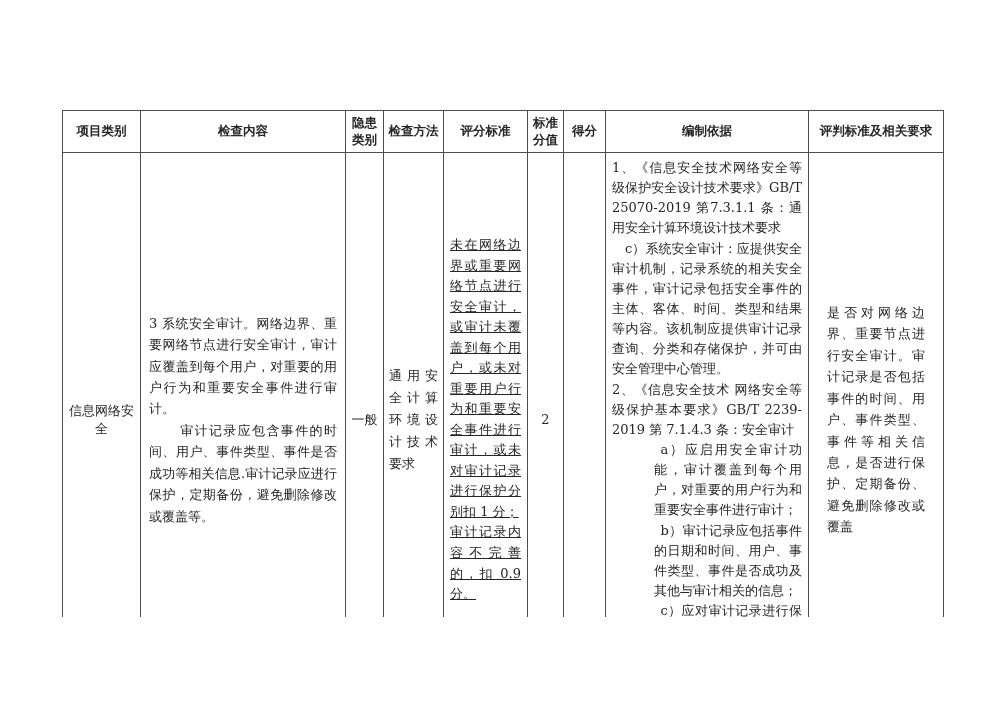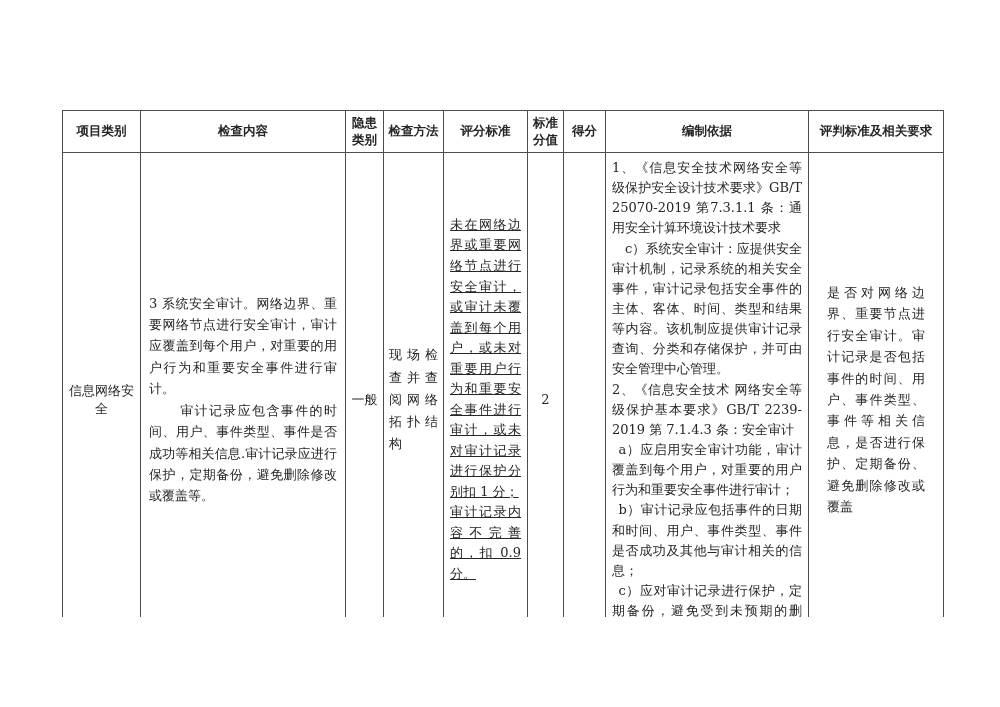--- a/index.html
+++ b/index.html
@@ -67,21 +67,21 @@
   td.c-scoring p { margin: 0; text-decoration: underline; }
   td.c-basis {
     padding: 5px 6px;
     text-align: justify;
     font-size: 12.5px;
     line-height: 1.55;
     vertical-align: top;
   }
   td.c-basis p { margin: 0; }
   td.c-basis p.hang1 { text-indent: 1em; }
-  td.c-basis p.sub  { text-indent: 0.5em; }
+  td.c-basis p.sub  { text-indent: 0.5em; margin-left: 42px; }
   td.c-judgment {
     padding: 4px 18px;
     text-align: justify;
     line-height: 1.65;
   }
   .page-number {
     position: absolute;
     left: 0;
     top: 627px;
     width: 100%;
@@ -124,21 +124,21 @@
       <tr>
         <td class="c-center">信息网络安全</td>
 
         <td class="c-content">
           <p>3 系统安全审计。网络边界、重要网络节点进行安全审计，审计应覆盖到每个用户，对重要的用户行为和重要安全事件进行审计。</p>
           <p class="indent2">审计记录应包含事件的时间、用户、事件类型、事件是否成功等相关信息.审计记录应进行保护，定期备份，避免删除修改或覆盖等。</p>
         </td>
 
         <td class="c-center">一般</td>
 
-        <td class="c-method">现场检查并查阅网络拓扑结构</td>
+        <td class="c-method">通用安全计算环境设计技术要求</td>
 
         <td class="c-scoring">
           <p>未在网络边界或重要网络节点进行安全审计，或审计未覆盖到每个用户，或未对重要用户行为和重要安全事件进行审计，或未对审计记录进行保护分别扣 1 分；</p>
           <p>审计记录内容不完善的，扣 0.9 分。</p>
         </td>
 
         <td class="c-center">2</td>
 
         <td class="c-center"></td>
 

